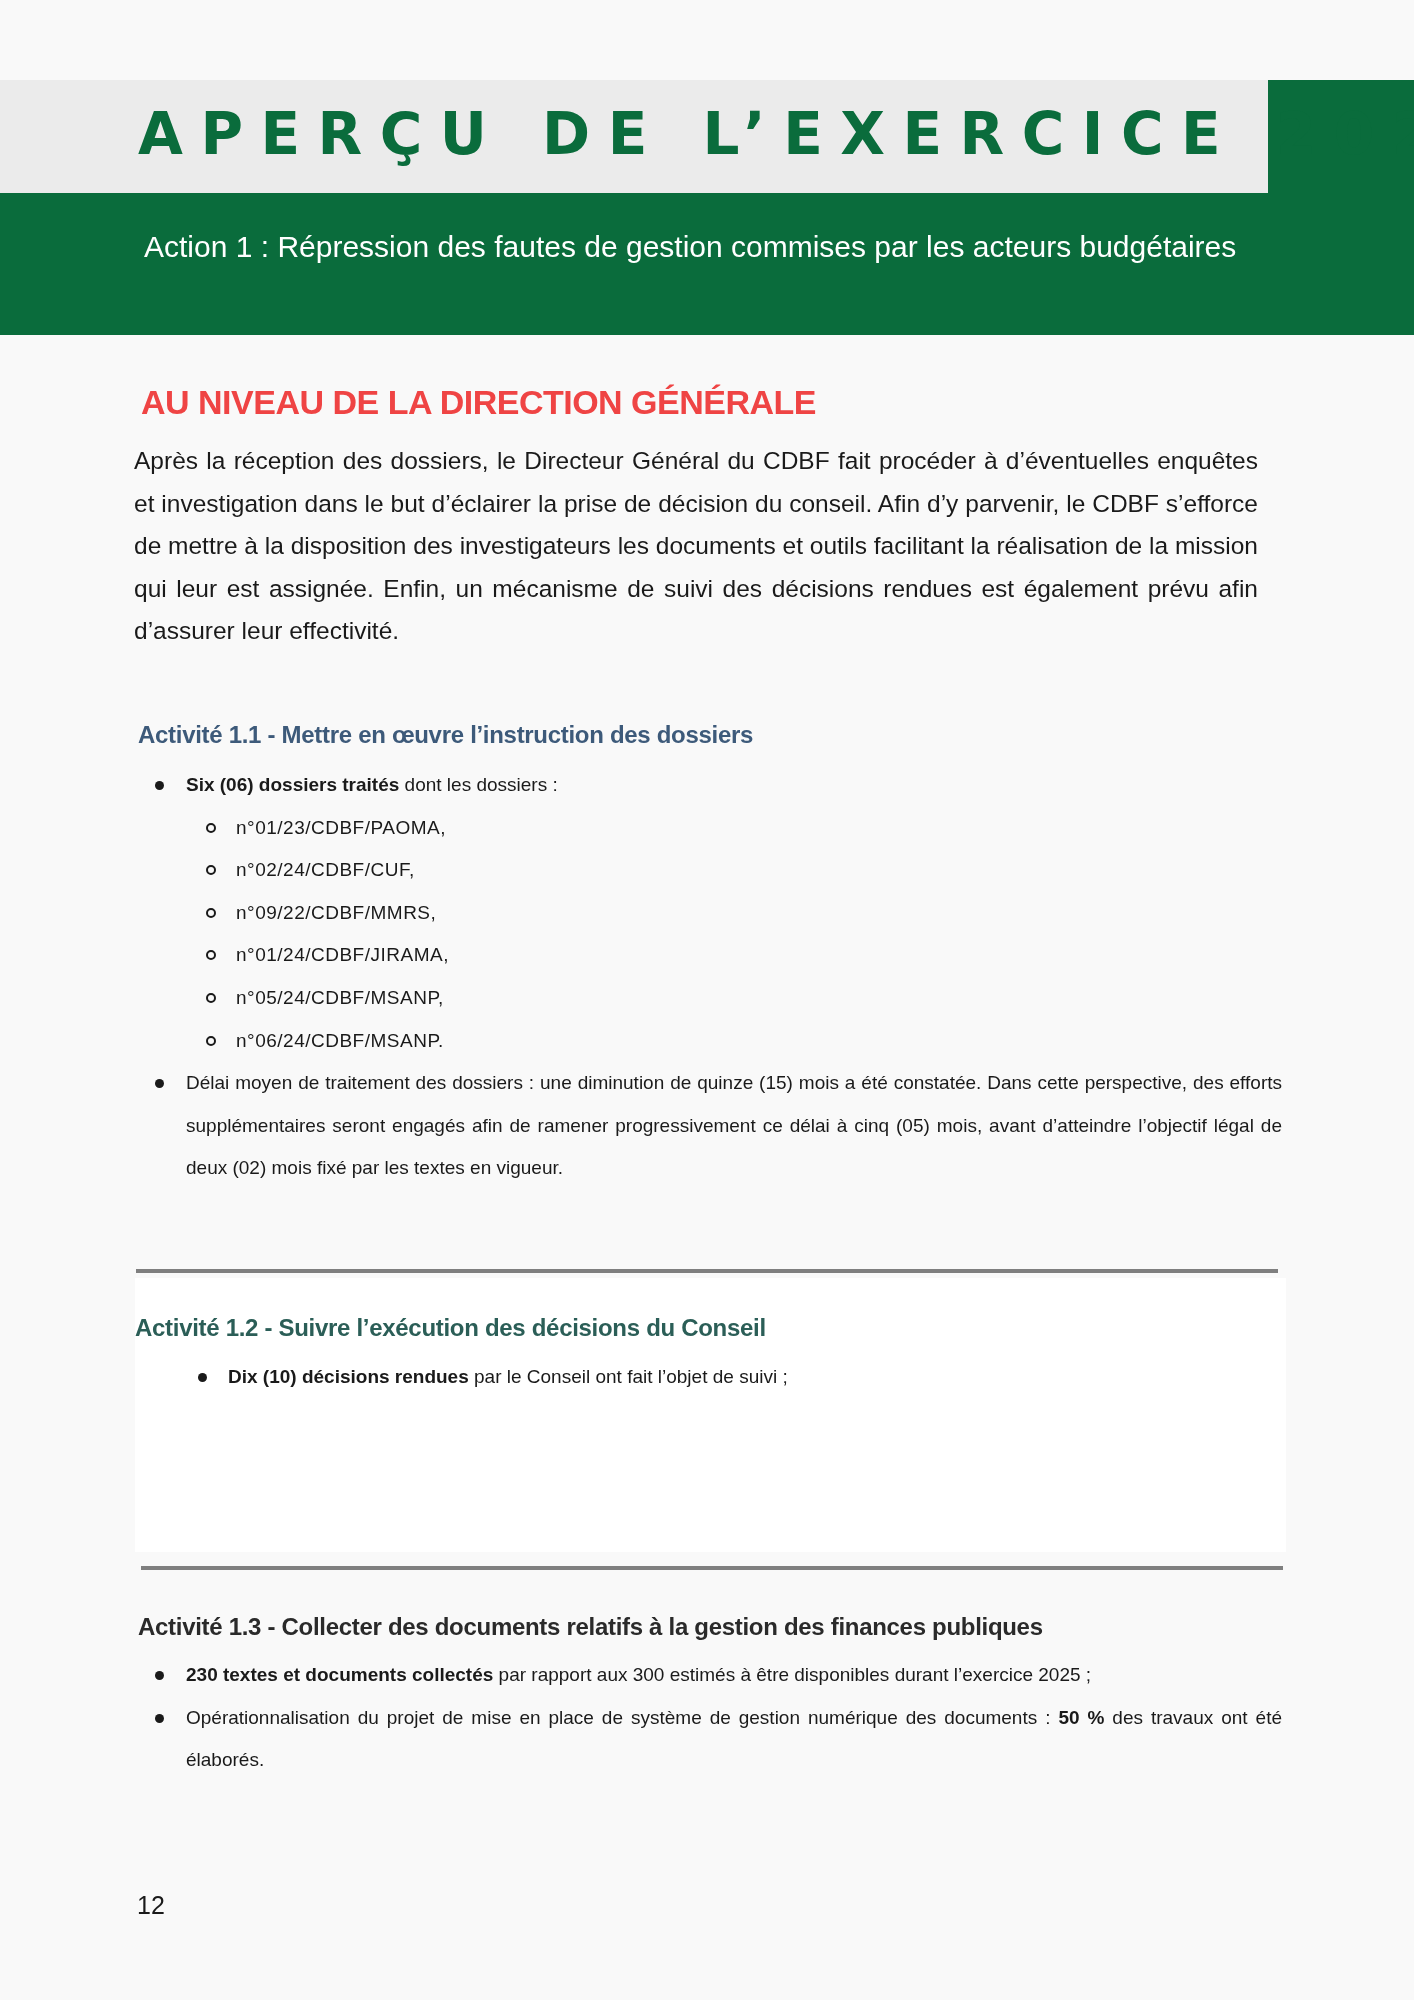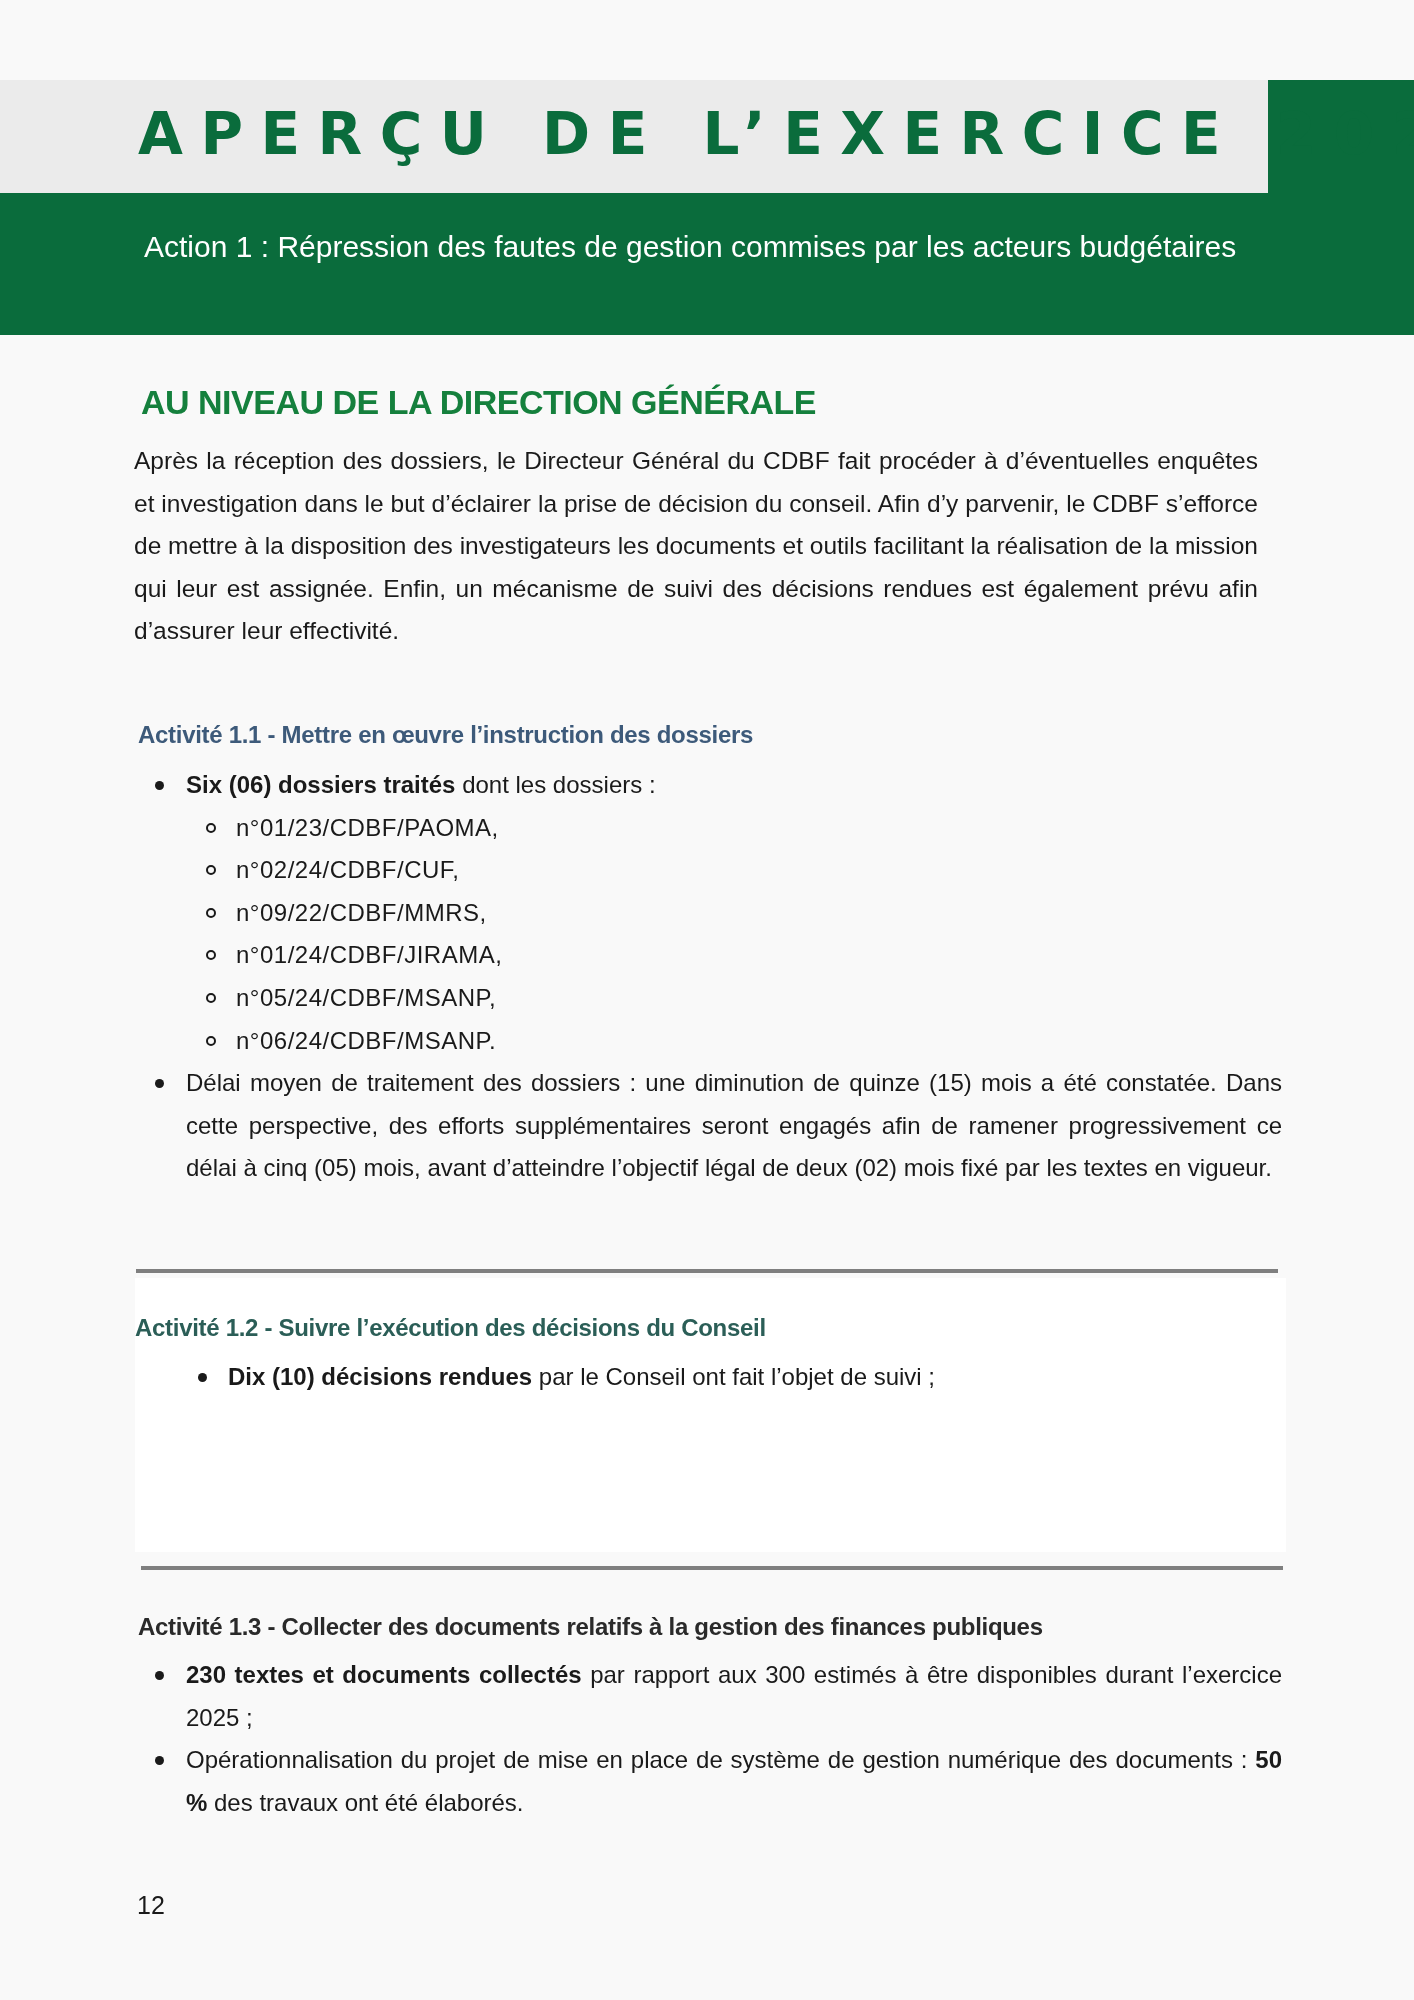--- a/index.html
+++ b/index.html
@@ -16,34 +16,34 @@
     }
     .subtitle-band { position: absolute; left: 0; top: 193px; width: 1414px; height: 142px; background: #0a6c3c; }
     .subtitle {
       position: absolute; left: 144px; top: 222px; width: 1130px;
       color: #ffffff; font-size: 30px; line-height: 50px;
       text-align: justify; text-align-last: left; font-weight: normal;
     }
 
     .section-heading {
       position: absolute; left: 141px; top: 380px;
-      font-size: 34px; line-height: 44px; font-weight: bold; color: #15803d;
+      font-size: 34px; line-height: 44px; font-weight: bold; color: #ef4444;
       letter-spacing: -0.5px;
     }
     .intro {
       position: absolute; left: 134px; top: 440px; width: 1124px;
       font-size: 24.5px; line-height: 42.6px; text-align: justify; color: #1a1a1a;
     }
 
     .act-heading { position: absolute; font-size: 24px; line-height: 34px; font-weight: bold; letter-spacing: -0.3px; white-space: nowrap; }
     .act1 { left: 138px; top: 718px; color: #3d5a7a; }
     .act2 { left: 135px; top: 1311px; color: #2b5e57; }
     .act3 { left: 138px; top: 1610px; color: #2a2a2a; }
 
-    .list { position: absolute; list-style: none; font-size: 24px; line-height: 42.6px; color: #1a1a1a; }
+    .list { position: absolute; list-style: none; font-size: 19px; line-height: 42.6px; color: #1a1a1a; }
     .list li { position: relative; text-align: justify; }
     .bullet-dot { position: absolute; width: 9px; height: 9px; border-radius: 50%; background: #1a1a1a; }
     .bullet-ring { position: absolute; width: 10px; height: 10px; border-radius: 50%; border: 2px solid #1a1a1a; }
 
     .list1 { left: 186px; top: 764px; width: 1096px; }
     .list1 > li > .bullet-dot { left: -31px; top: 17px; }
     .sublist { list-style: none; margin-left: 50px; }
     .sublist li { position: relative; letter-spacing: 0.5px; }
     .sublist li .bullet-ring { left: -30px; top: 16px; }
 

